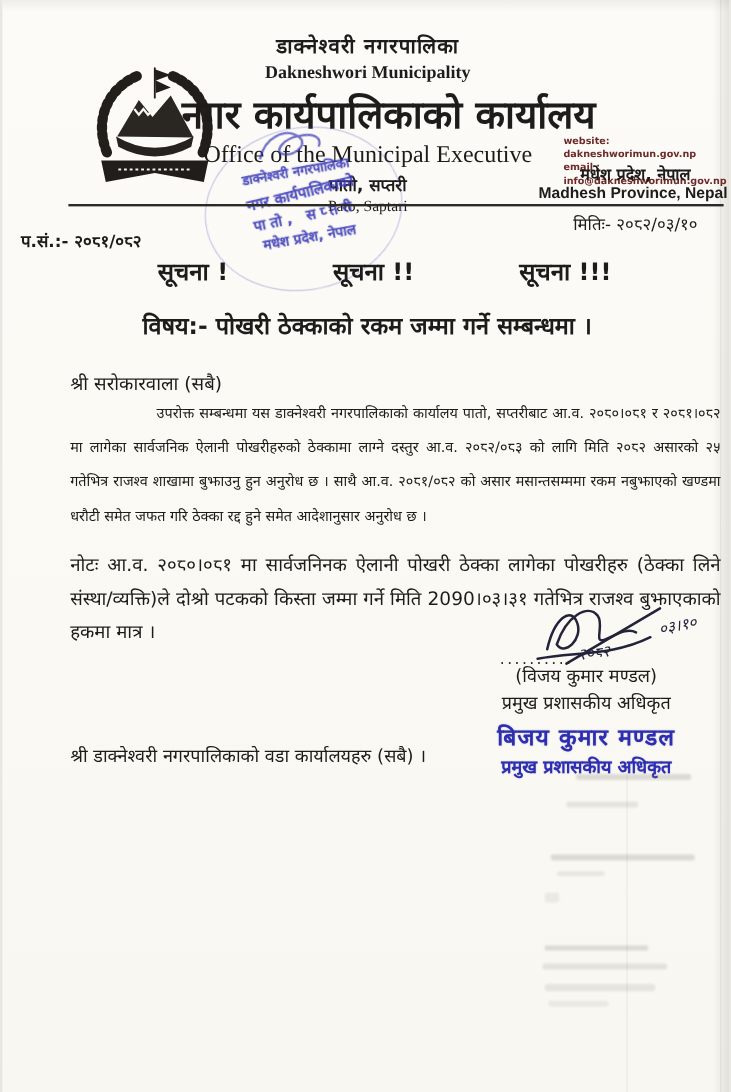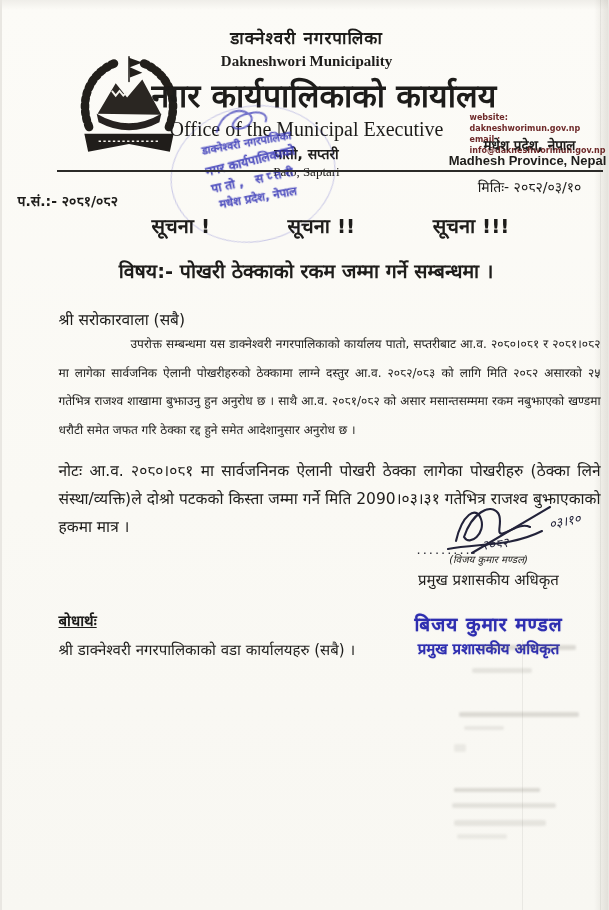--- a/index.html
+++ b/index.html
@@ -51,37 +51,37 @@
   .stamp .s3{font-size:12px;font-weight:600;margin-top:2px;letter-spacing:4px;}
   .stamp .s4{font-size:11.5px;font-weight:600;margin-top:2px;transform:rotate(2deg);}
 
   
   .rule{left:55px;top:170px;width:546px;height:2px;background:#2b2a28;}
   .ref{left:16px;top:179px;font-size:14px;font-weight:600;margin-top:12px;}
   .date{left:455px;top:177px;width:146px;text-align:center;font-size:14px;font-weight:400;}
 
   
   .notices{left:130px;top:212px;width:378px;display:flex;justify-content:space-between;}
-  .notices span{font-size:20px;font-weight:800;margin-left:20px;}
+  .notices span{font-size:20px;font-weight:800;}
   .subject{left:0;top:257px;width:609px;text-align:center;font-size:19.5px;font-weight:800;}
 
   
   .addressee{left:57px;top:308px;font-size:15.5px;}
   .body-par{left:57px;top:330px;width:542px;font-size:12px;line-height:28.5px;
     text-align:justify;text-indent:72px;margin:0;}
   .note-par{left:57px;top:457px;width:542px;font-size:15.5px;line-height:28px;
     text-align:justify;margin:0;}
 
   
   .sig-svg{left:436px;top:501px;}
   .sig-dots{left:415px;top:542px;font-size:13px;letter-spacing:2px;color:#2a2a33;}
   .sig-block{left:375px;top:552px;width:224px;text-align:center;}
-  .sig-name{font-size:10px;font-style:italic;}
+  .sig-name{font-size:15px;}
   .sig-title{font-size:15px;margin-top:3px;}
-  .sig-stamp-name{font-size:19px;font-weight:800;color:#2e2eb0;letter-spacing:1px;margin-top:22px;
+  .sig-stamp-name{font-size:19px;font-weight:800;color:#2e2eb0;letter-spacing:1px;margin-top:6px;
     text-shadow:0 0 1px rgba(46,46,176,.5);}
   .sig-stamp-title{font-size:15px;font-weight:700;color:#2e2eb0;margin-top:1px;
     text-shadow:0 0 1px rgba(46,46,176,.45);}
 
   
   .cc{left:57px;top:610px;font-size:15px;}
   .cc-label{font-weight:800;text-decoration:underline;}
   .cc-line{margin-top:9px;}
 
   
@@ -172,21 +172,20 @@
   <span class="abs sig-dots">..........</span>
 
   <div class="abs sig-block">
     <div class="sig-name">(विजय कुमार मण्डल)</div>
     <div class="sig-title">प्रमुख प्रशासकीय अधिकृत</div>
     <div class="sig-stamp-name">बिजय कुमार मण्डल</div>
     <div class="sig-stamp-title">प्रमुख प्रशासकीय अधिकृत</div>
   </div>
 
   <div class="abs cc">
-    <div class="cc-label">बोधार्थः</div>
     <div class="cc-line">श्री डाक्नेश्वरी नगरपालिकाको वडा कार्यालयहरु (सबै) ।</div>
   </div>
 
   <div class="smudge" style="left:478px;top:645px;width:96px;height:5px;"></div>
   <div class="smudge" style="left:470px;top:668px;width:60px;height:5px;opacity:.7;"></div>
   <div class="smudge" style="left:457px;top:712px;width:120px;height:5px;"></div>
   <div class="smudge" style="left:462px;top:726px;width:40px;height:4px;opacity:.6;"></div>
   <div class="smudge" style="left:452px;top:744px;width:12px;height:8px;opacity:.5;"></div>
   <div class="smudge" style="left:452px;top:788px;width:86px;height:4px;border-radius:1px;"></div>
   <div class="smudge" style="left:450px;top:803px;width:104px;height:5px;opacity:.75;"></div>

